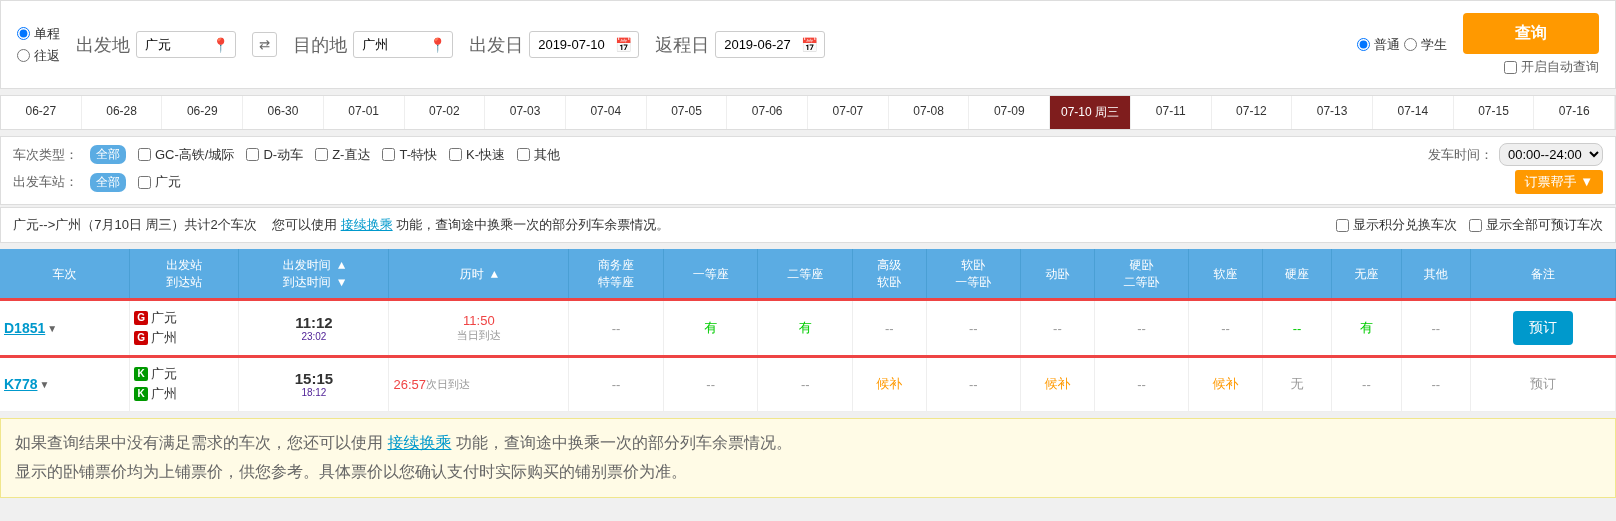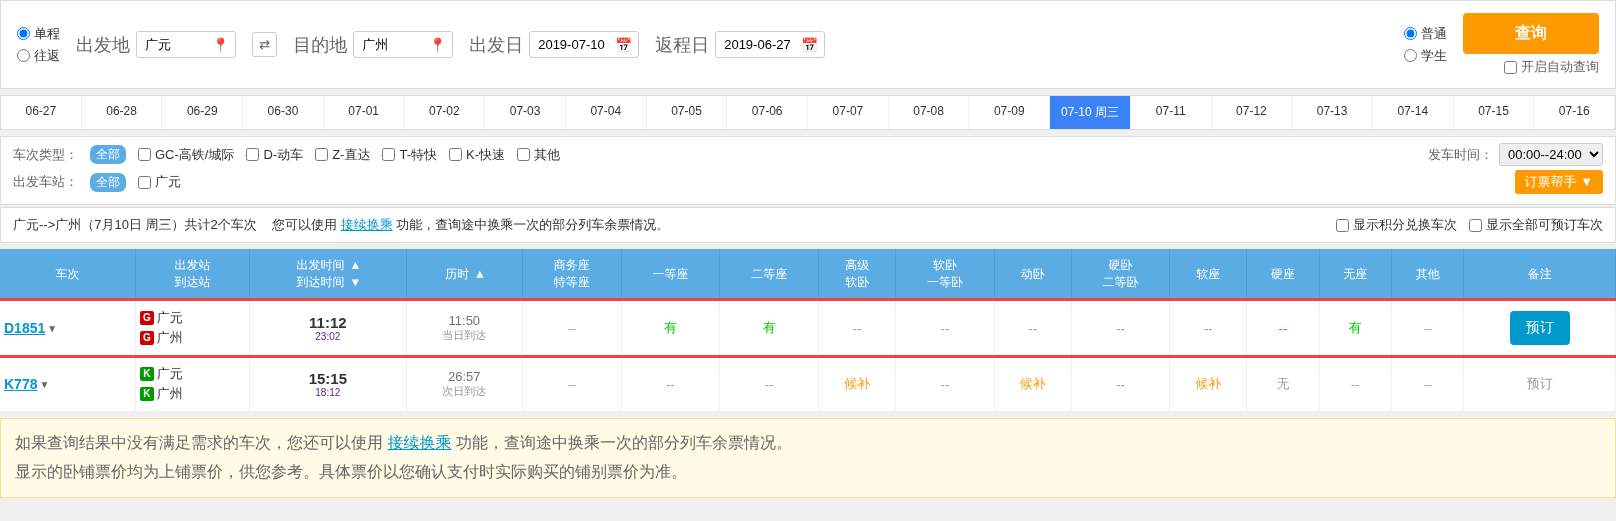--- a/index.html
+++ b/index.html
@@ -44,21 +44,21 @@
       background: #fff;
       border-radius: 3px;
       padding: 4px 6px;
       cursor: pointer;
       color: #666;
     }
 
     .date-input { width: 110px; }
 
     .right-panel { margin-left: auto; display: flex; align-items: center; gap: 16px; }
-    .ticket-type { display: flex; flex-direction: column; gap: 4px; }
+    .ticket-type { display: flex; gap: 4px; }
     .search-btn {
       background: #f90;
       color: #fff;
       border: none;
       border-radius: 4px;
       padding: 10px 24px;
       font-size: 16px;
       cursor: pointer;
       font-weight: bold;
     }
@@ -75,21 +75,21 @@
     .date-nav-item {
       flex: 1;
       text-align: center;
       padding: 8px 4px;
       font-size: 12px;
       cursor: pointer;
       border-right: 1px solid #eee;
       color: #333;
     }
     .date-nav-item.active {
-      background: #3b82f6;
+      background: #7f1d1d;
       color: #fff;
     }
 
     .filter-bar {
       background: #fff;
       border: 1px solid #ddd;
       padding: 6px 12px;
       margin-bottom: 2px;
     }
     .filter-row { display: flex; align-items: center; gap: 12px; margin-bottom: 4px; }
@@ -97,21 +97,21 @@
     .filter-tag {
       background: #5bace3;
       color: #fff;
       border-radius: 7px;
       padding: 1px 6px;
       font-size: 12px;
     }
     .filter-check { display: flex; align-items: center; gap: 4px; font-size: 13px; cursor: pointer; }
     .filter-check input[type=checkbox] { cursor: pointer; }
 
-    .time-select { font-size: 13px; border: 1px solid #ccc; border-radius: 3px; padding: 2px 4px; }
+    .time-select { font-size: 13px; border: 1px solid #ccc; border-radius: 8px; padding: 2px 4px; }
 
     .filter-row2 { margin-top: 4px; }
     .order-help-btn {
       background: #f90;
       color: #fff;
       border: none;
       border-radius: 3px;
       padding: 3px 10px;
       font-size: 13px;
       cursor: pointer;
@@ -145,21 +145,21 @@
       padding: 8px 4px;
       text-align: center;
       font-size: 13px;
       border-right: 1px solid #eee;
     }
 
     .train-no { color: #0099cc; font-weight: bold; text-decoration: underline; cursor: pointer; font-size: 14px; }
     .station-name { display: flex; align-items: center; gap: 3px; }
     .time-main { font-size: 15px; font-weight: bold; color: #333; }
     .time-sub { font-size: 10px; color: #4c1d95; }
-    .duration { font-size: 13px; color: #737373; }
+    .duration { font-size: 13px; color: #ef4444; }
     .arrive-note { font-size: 11px; color: #999; }
     .has-ticket { color: #0c0; font-size: 13px; }
     .wait-ticket { color: #f90; font-size: 13px; }
     .no-ticket { color: #999; font-size: 13px; }
     .book-btn {
       background: #0099cc;
       color: #fff;
       border: none;
       border-radius: 4px;
       padding: 8px 16px;
@@ -444,21 +444,21 @@
             </div>
       </div>
     </td>
     <td>
       <div style="display:flex;flex-direction:column;">
         <span class="time-main">15:15</span>
         <span class="time-sub">18:12</span>
       </div>
     </td>
     <td>
-      <div style="display:flex;flex-direction:column;">
+      <div style="display:flex;flex-direction:row;">
         <span class="duration">26:57</span>
         <span class="arrive-note">次日到达</span>
       </div>
     </td>
     <td><span class="no-ticket">--</span></td>
     <td><span class="no-ticket">--</span></td>
     <td><span class="no-ticket">--</span></td>
     <td><span class="wait-ticket">候补</span></td>
     <td><span class="no-ticket">--</span></td>
     <td><span class="wait-ticket">候补</span></td>

